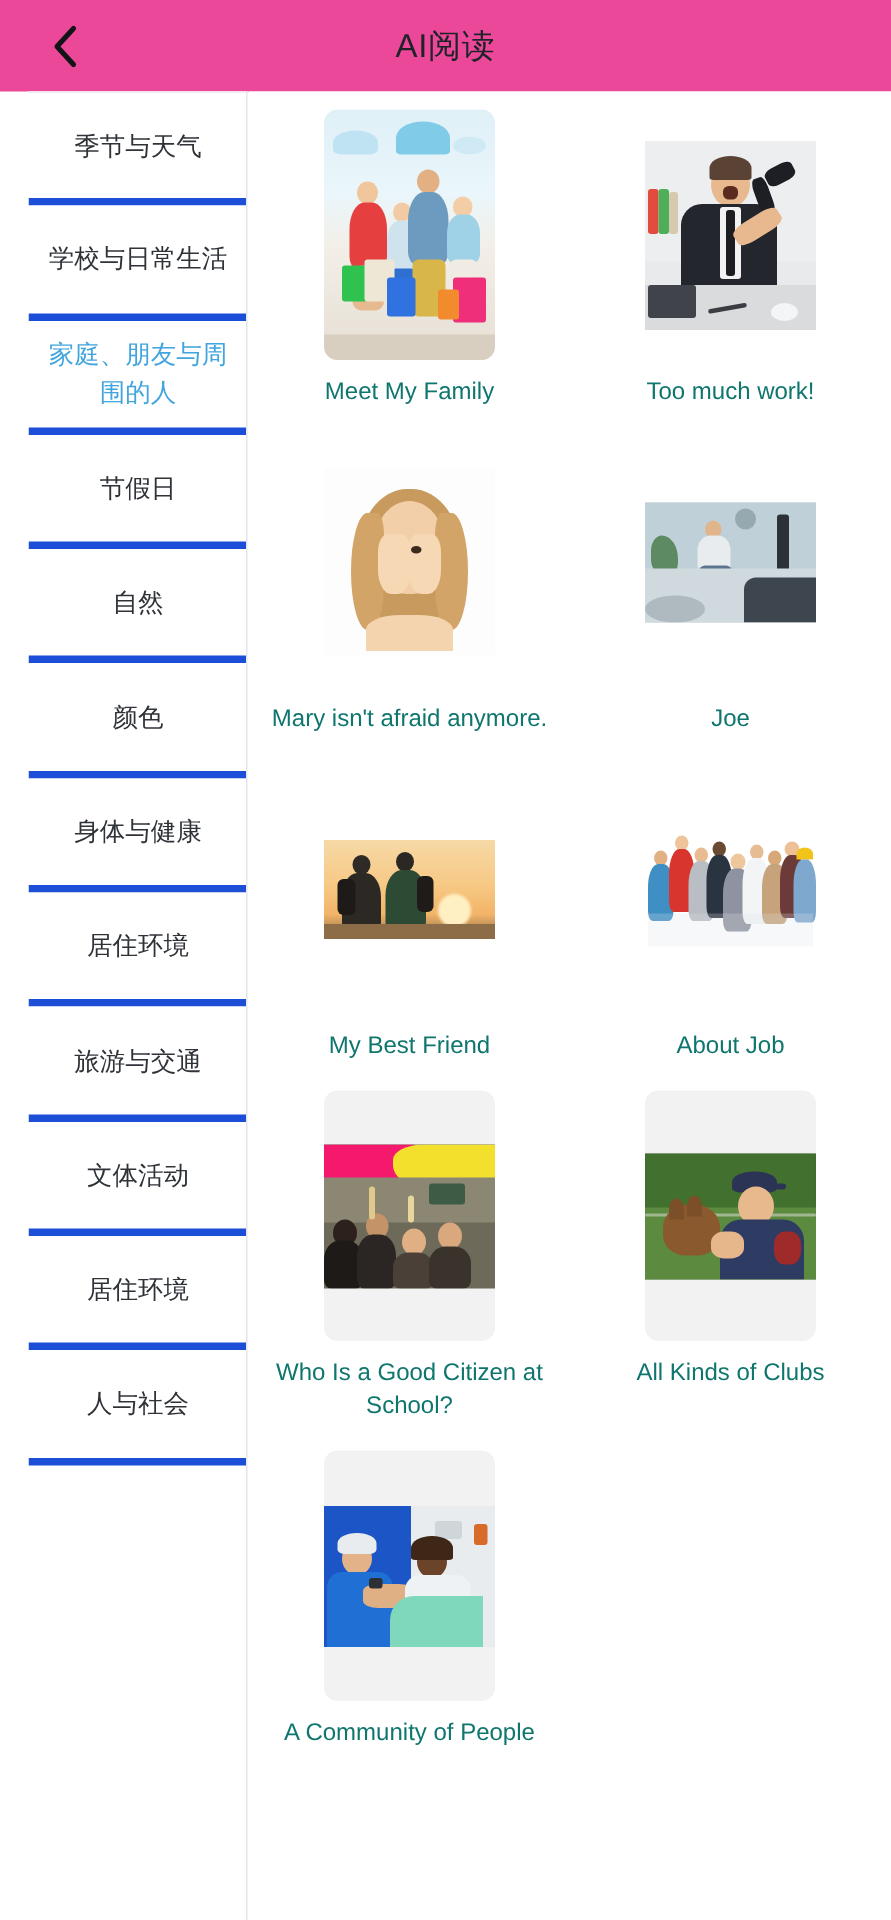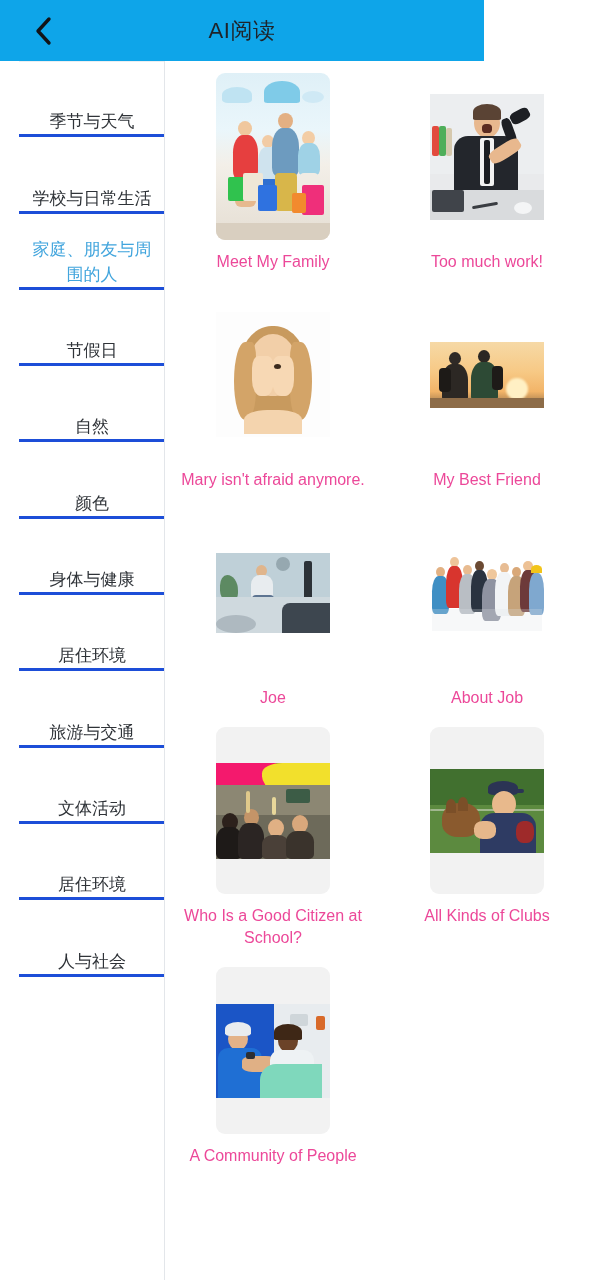--- a/index.html
+++ b/index.html
@@ -14,23 +14,23 @@
     position: relative;
     width: 594px;
     height: 1280px;
     background: #ffffff;
   }
 
   
   .header {
     position: absolute;
     top: 0; left: 0;
-    width: 484px;
+    width: 594px;
     height: 61px;
-    background: #0ea5e9;
+    background: #ec4899;
   }
   .back-btn {
     position: absolute;
     left: 20px;
     top: 8px;
     width: 46px;
     height: 46px;
     display: flex;
     align-items: center;
     justify-content: center;
@@ -57,23 +57,23 @@
     height: 1219px;
     border-right: 1.5px solid #e3e6ea;
     overflow: hidden;
     background: #ffffff;
   }
   .sb-item {
     position: relative;
     width: 146px;
     height: 76.3px;
     display: flex;
-    align-items: flex-end;
+    align-items: center;
     justify-content: center;
-    border-bottom: 3px solid #1d4ed8;
+    border-bottom: 5px solid #1d4ed8;
     cursor: pointer;
     background: #ffffff;
   }
   .sb-item:first-child { border-top: 1px solid #eceef1; }
   .sb-label {
     font-size: 17px;
     color: #2f3338;
     text-align: center;
     line-height: 25px;
     padding: 0 6px;
@@ -120,21 +120,21 @@
     width: 100%;
     overflow: hidden;
   }
   .thumb .inner.full { height: 100%; }
   .card-caption {
     margin-top: 11px;
     width: 210px;
     text-align: center;
     font-size: 16px;
     line-height: 22px;
-    color: #ec4899;
+    color: #0f766e;
   }
 
   
   .scene { position: absolute; inset: 0; }
   .fig { position: absolute; border-radius: 40% 40% 18% 18%; }
   .head { position: absolute; border-radius: 50%; }
   .bag  { position: absolute; border-radius: 2px; }
   .blob { position: absolute; border-radius: 50%; }
 </style>
 </head>
@@ -279,54 +279,54 @@
               <div class="blob" style="left:58px;top:52px;width:7px;height:5px;background:#3b2a1d;border-radius:50%;"></div>
               <div class="blob" style="left:28px;top:98px;width:58px;height:24px;background:#f4d4ae;border-radius:40% 40% 0 0;"></div>
             </div>
           </div>
         </div>
         <div class="card-caption">Mary isn't afraid anymore.</div>
       </div>
 
       <div class="card">
         <div class="thumb" style="background:#ffffff;">
-          <div class="inner" style="height:66px;background:linear-gradient(#f6d9a6 0%,#f7c985 45%,#f2b468 75%,#8a6a46 100%);">
-            <div class="scene">
-              <div class="blob" style="left:76px;top:36px;width:22px;height:22px;background:#fff0c4;border-radius:50%;filter:blur(1px);"></div>
-              <div class="head" style="left:19px;top:10px;width:12px;height:13px;background:#2f2a26;"></div>
-              <div class="fig" style="left:12px;top:22px;width:26px;height:40px;background:#2c2824;"></div>
-              <div class="bag" style="left:9px;top:26px;width:12px;height:24px;background:#1d1a17;border-radius:4px;"></div>
-              <div class="head" style="left:48px;top:8px;width:12px;height:13px;background:#2b2723;"></div>
-              <div class="fig" style="left:41px;top:20px;width:27px;height:42px;background:#2d4a35;"></div>
-              <div class="bag" style="left:62px;top:24px;width:11px;height:24px;background:#1e1b18;border-radius:4px;"></div>
-              <div class="blob" style="left:0;top:56px;width:114px;height:10px;background:#8d6c48;border-radius:0;"></div>
-            </div>
-          </div>
-        </div>
-        <div class="card-caption">My Best Friend</div>
-      </div>
-
-      <div class="card">
-        <div class="thumb" style="background:#ffffff;">
           <div class="inner" style="height:80px;background:#b8c7cf;">
             <div class="scene">
               <div class="blob" style="left:0;top:0;width:114px;height:46px;background:#bfd0d8;border-radius:0;"></div>
               <div class="blob" style="left:4px;top:22px;width:18px;height:26px;background:#5d8a62;border-radius:40% 60% 30% 40%;"></div>
               <div class="blob" style="left:60px;top:4px;width:14px;height:14px;background:#96a8b0;border-radius:50%;"></div>
               <div class="head" style="left:40px;top:12px;width:11px;height:12px;background:#e0b58c;"></div>
               <div class="fig" style="left:35px;top:22px;width:22px;height:24px;background:#e8ecef;"></div>
               <div class="fig" style="left:36px;top:42px;width:22px;height:26px;background:#5d7491;border-radius:4px;"></div>
               <div class="blob" style="left:88px;top:8px;width:8px;height:38px;background:#2c3238;border-radius:2px;"></div>
               <div class="blob" style="left:0;top:44px;width:114px;height:36px;background:#cfd9de;border-radius:0;"></div>
               <div class="blob" style="left:66px;top:50px;width:48px;height:30px;background:#3d464f;border-radius:8px 0 0 0;"></div>
               <div class="blob" style="left:0;top:62px;width:40px;height:18px;background:#aeb9c0;"></div>
             </div>
           </div>
         </div>
         <div class="card-caption">Joe</div>
+      </div>
+
+      <div class="card">
+        <div class="thumb" style="background:#ffffff;">
+          <div class="inner" style="height:66px;background:linear-gradient(#f6d9a6 0%,#f7c985 45%,#f2b468 75%,#8a6a46 100%);">
+            <div class="scene">
+              <div class="blob" style="left:76px;top:36px;width:22px;height:22px;background:#fff0c4;border-radius:50%;filter:blur(1px);"></div>
+              <div class="head" style="left:19px;top:10px;width:12px;height:13px;background:#2f2a26;"></div>
+              <div class="fig" style="left:12px;top:22px;width:26px;height:40px;background:#2c2824;"></div>
+              <div class="bag" style="left:9px;top:26px;width:12px;height:24px;background:#1d1a17;border-radius:4px;"></div>
+              <div class="head" style="left:48px;top:8px;width:12px;height:13px;background:#2b2723;"></div>
+              <div class="fig" style="left:41px;top:20px;width:27px;height:42px;background:#2d4a35;"></div>
+              <div class="bag" style="left:62px;top:24px;width:11px;height:24px;background:#1e1b18;border-radius:4px;"></div>
+              <div class="blob" style="left:0;top:56px;width:114px;height:10px;background:#8d6c48;border-radius:0;"></div>
+            </div>
+          </div>
+        </div>
+        <div class="card-caption">My Best Friend</div>
       </div>
 
       <div class="card">
         <div class="thumb" style="background:#ffffff;">
           <div class="inner" style="height:100px;background:#ffffff;">
             <div class="scene">
               <div class="head" style="left:6px;top:24px;width:9px;height:10px;background:#e2b183;"></div>
               <div class="fig" style="left:2px;top:33px;width:17px;height:38px;background:#3f8fc4;"></div>
               <div class="head" style="left:20px;top:14px;width:9px;height:10px;background:#eec49a;"></div>
               <div class="fig" style="left:16px;top:23px;width:17px;height:42px;background:#d8352e;"></div>

